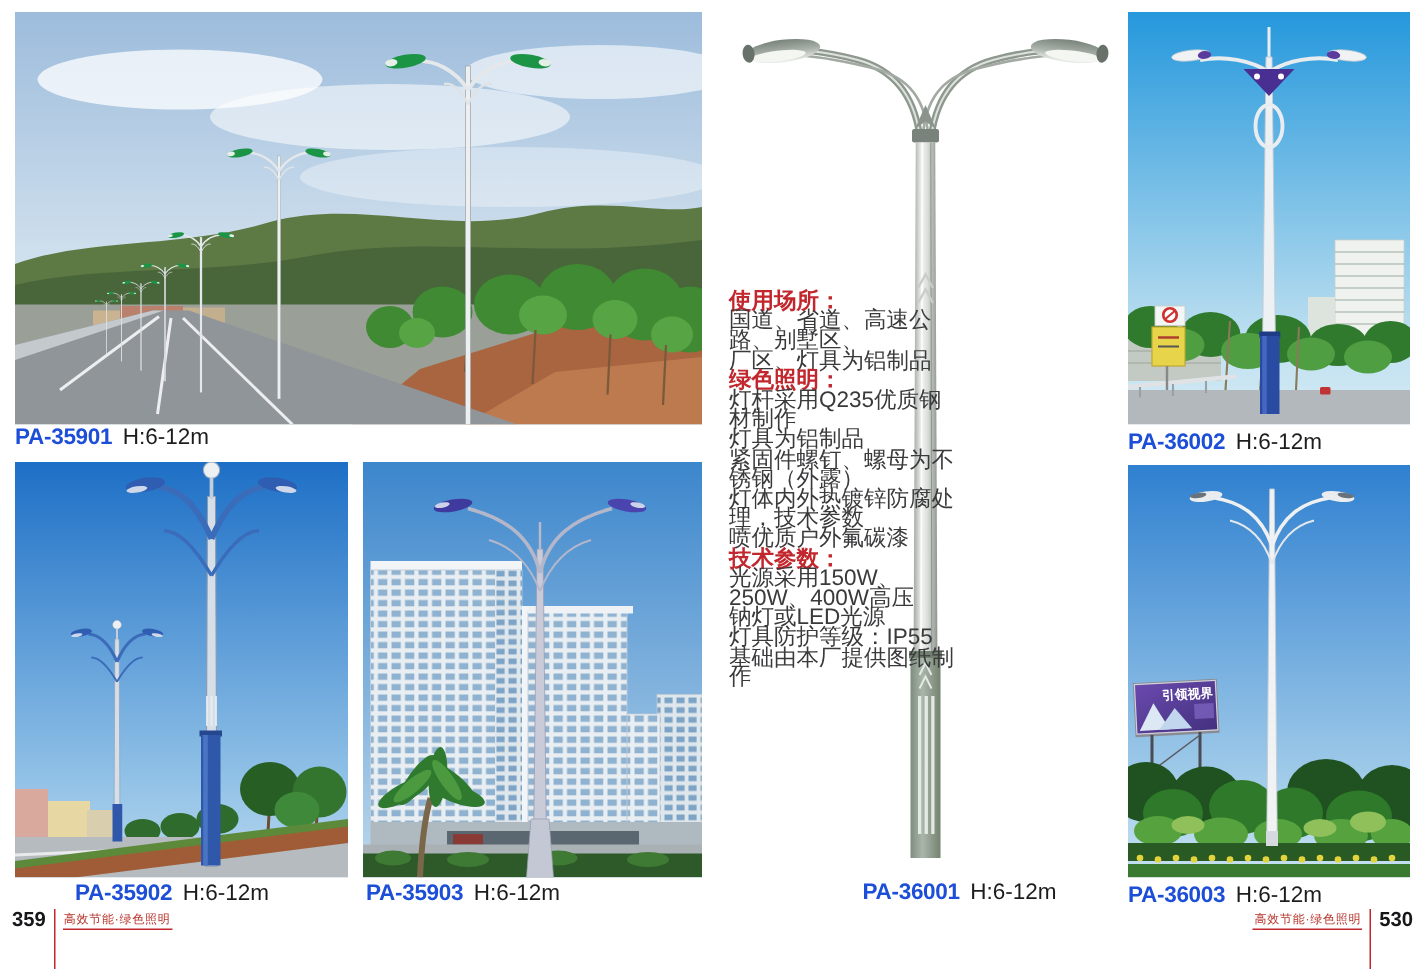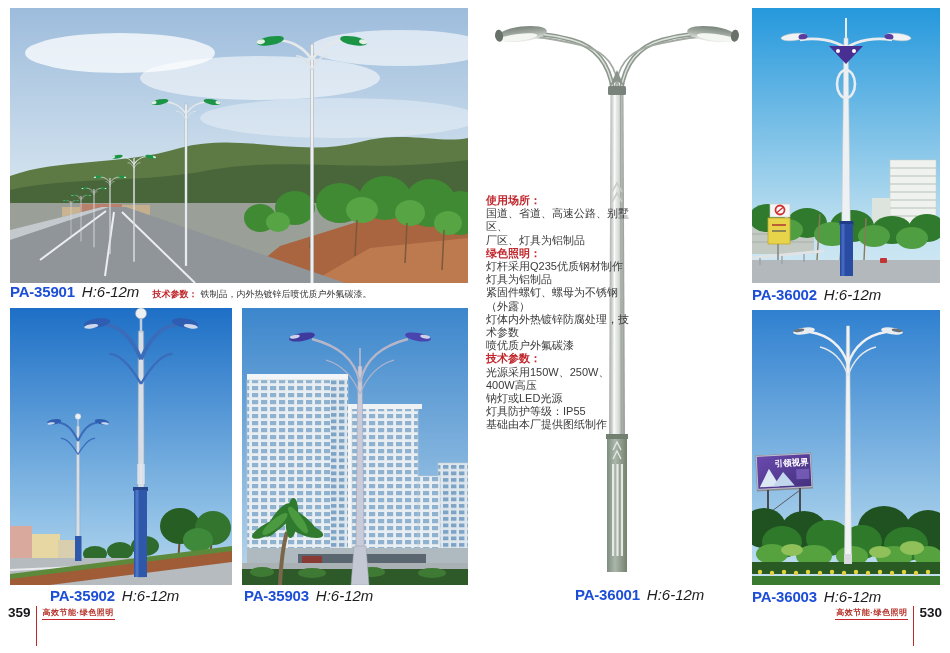--- a/index.html
+++ b/index.html
@@ -3,29 +3,29 @@
 <meta charset="utf-8">
 <style>
   html,body{margin:0;padding:0;background:#ffffff;}
   #page{position:relative;width:950px;height:653px;background:#fff;overflow:hidden;
         font-family:"Liberation Sans","DejaVu Sans",sans-serif;}
   .abs{position:absolute;}
   .photo{position:absolute;overflow:hidden;background:#dfe8f0;}
   .photo svg{display:block;}
   .caption{position:absolute;display:flex;align-items:baseline;gap:7px;white-space:nowrap;}
   .code{font-size:15px;font-weight:bold;color:#1d4ed8;letter-spacing:-0.2px;}
-  .hval{font-size:15px;font-weight:500;color:#1d1d1f;font-style:italic;}
+  .hval{font-size:15px;font-weight:500;color:#1d1d1f;}
   .note{font-size:9px;color:#3a3a3a;margin-left:6px;}
   .note b{color:#c1272d;font-weight:bold;margin-right:3px;}
-  .spec{position:absolute;left:486px;top:194px;width:152px;font-size:11px;line-height:13.2px;color:#3a3a3c;}
+  .spec{position:absolute;left:486px;top:194px;width:152px;font-size:15px;line-height:13.2px;color:#3a3a3c;}
   .spec .t{color:#c1272d;font-weight:bold;}
   .footer{position:absolute;top:606px;display:flex;align-items:flex-start;}
   .pnum{font-size:13.5px;font-weight:bold;color:#17171a;line-height:14px;}
   .fdiv{width:1px;height:40px;background:#c1272d;margin:0 5px;}
-  .slog{font-size:8px;font-weight:bold;color:#b5332a;letter-spacing:0.5px;
+  .slog{font-size:8px;font-weight:normal;color:#b5332a;letter-spacing:0.5px;
         border-bottom:1px solid #c1272d;padding:2px 1px 2px 1px;line-height:9px;}
 </style>
 </head>
 <body>
 
 <div id="page">
 
   <div class="photo" style="left:10px;top:8px;width:458px;height:275px;">
     <svg width="458" height="275" viewBox="0 0 458 275">
       <defs>
@@ -103,23 +103,20 @@
       <use href="#p1lamp" transform="translate(100,170) scale(0.47)"></use>
       <use href="#p1lamp" transform="translate(84,181) scale(0.36)"></use>
       <use href="#p1lamp" transform="translate(71,188) scale(0.28)"></use>
       <use href="#p1lamp" transform="translate(61,193) scale(0.22)"></use>
     </svg>
   </div>
 
   <div class="caption" style="left:10px;top:283px;">
     <span class="code">PA-35901</span>
     <span class="hval">H:6-12m</span>
-    <span class="note">
-      <b>技术参数：</b><span>铁制品，内外热镀锌后喷优质户外氟碳漆。</span>
-    </span>
   </div>
 
   <div class="photo" style="left:10px;top:308px;width:222px;height:277px;">
     <svg width="222" height="277" viewBox="0 0 222 277">
       <defs>
         <linearGradient id="s2sky" x1="0" y1="0" x2="0" y2="1">
           <stop offset="0" stop-color="#1d6fc6"></stop>
             <stop offset="0.75" stop-color="#8fc0e6"></stop>
             <stop offset="1" stop-color="#b9d8ee"></stop>
         </linearGradient>

